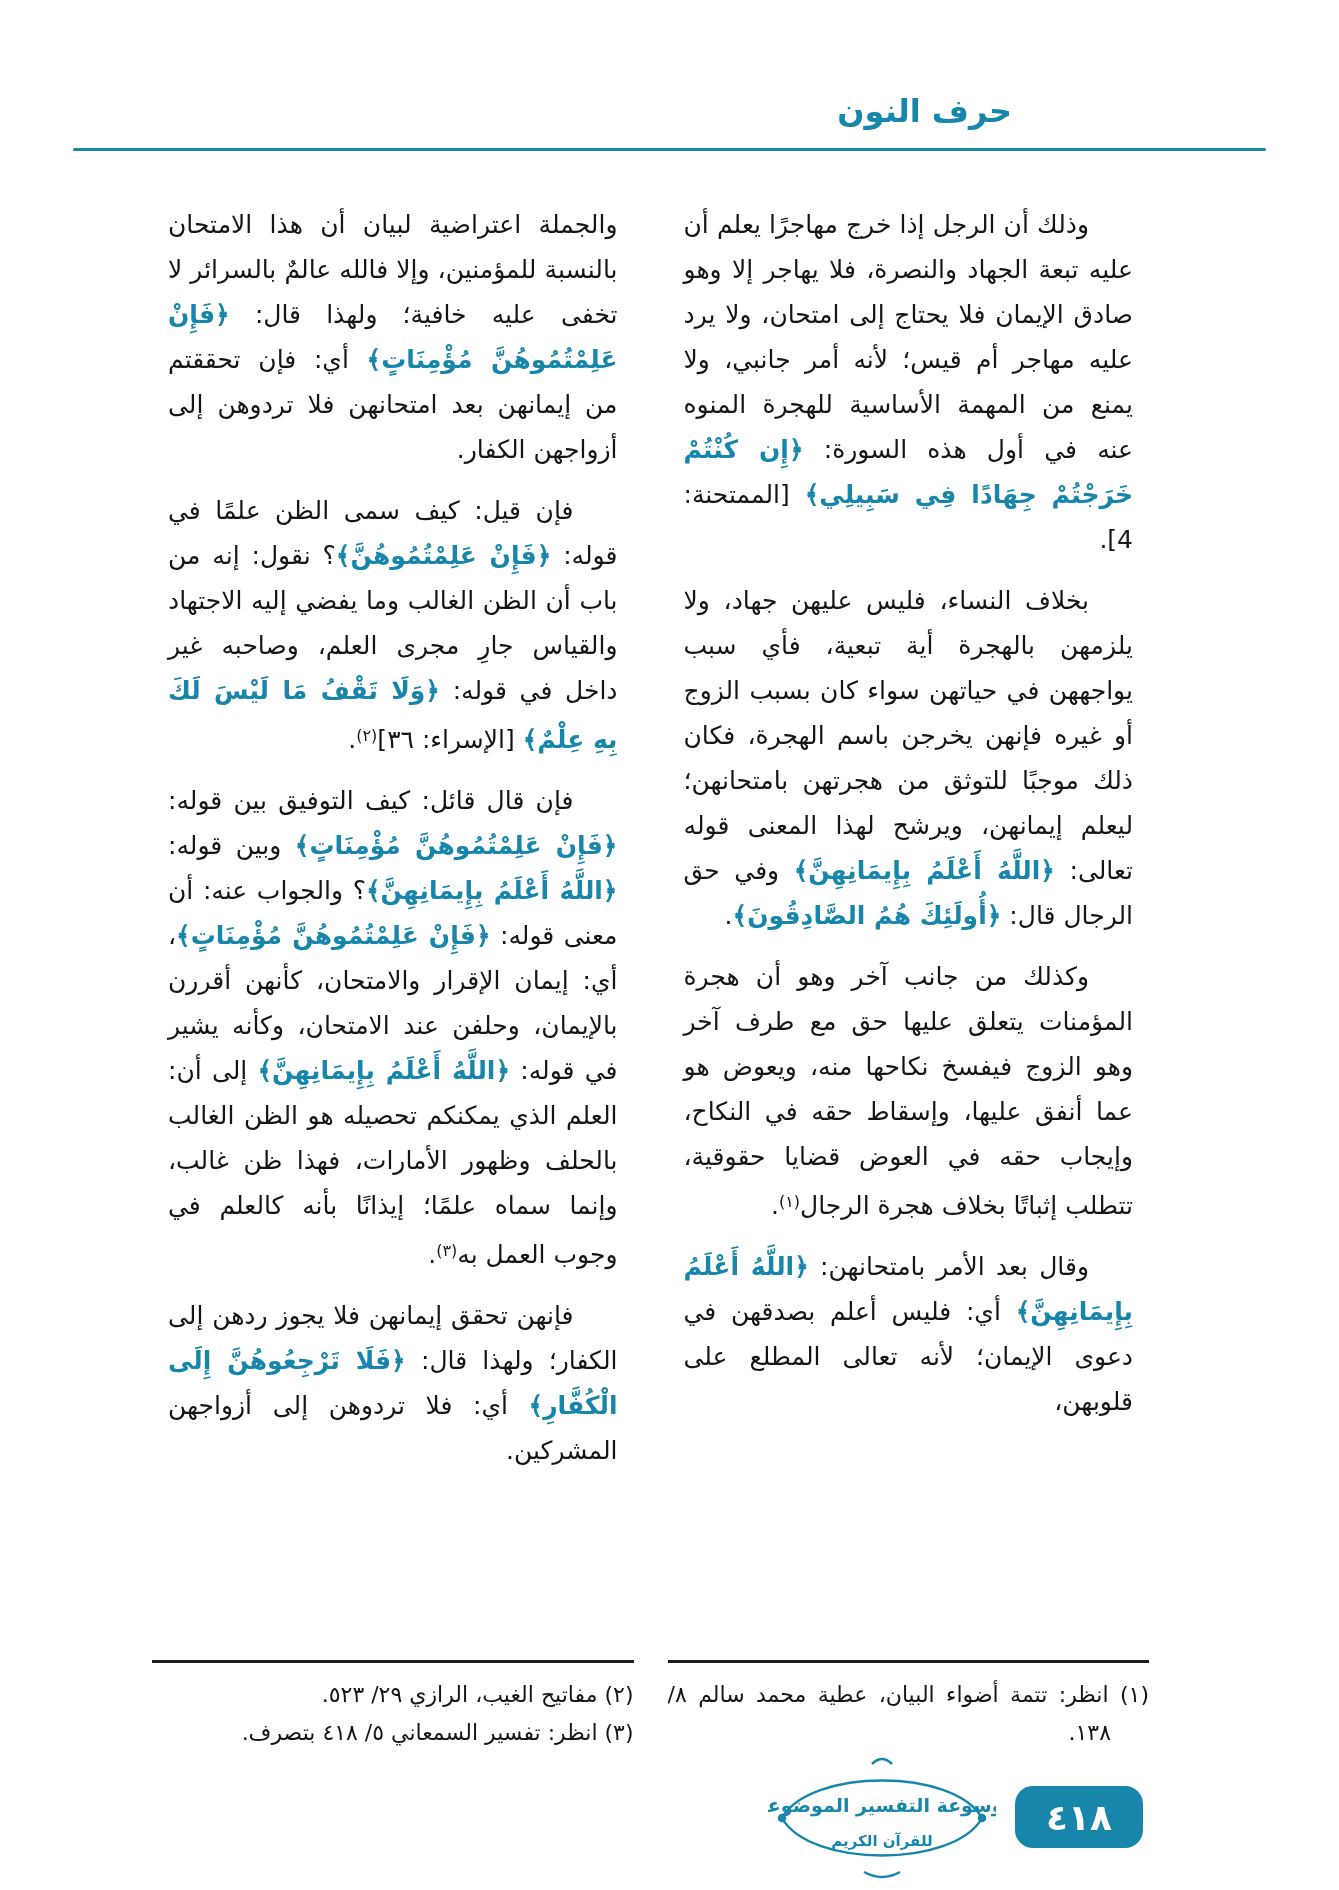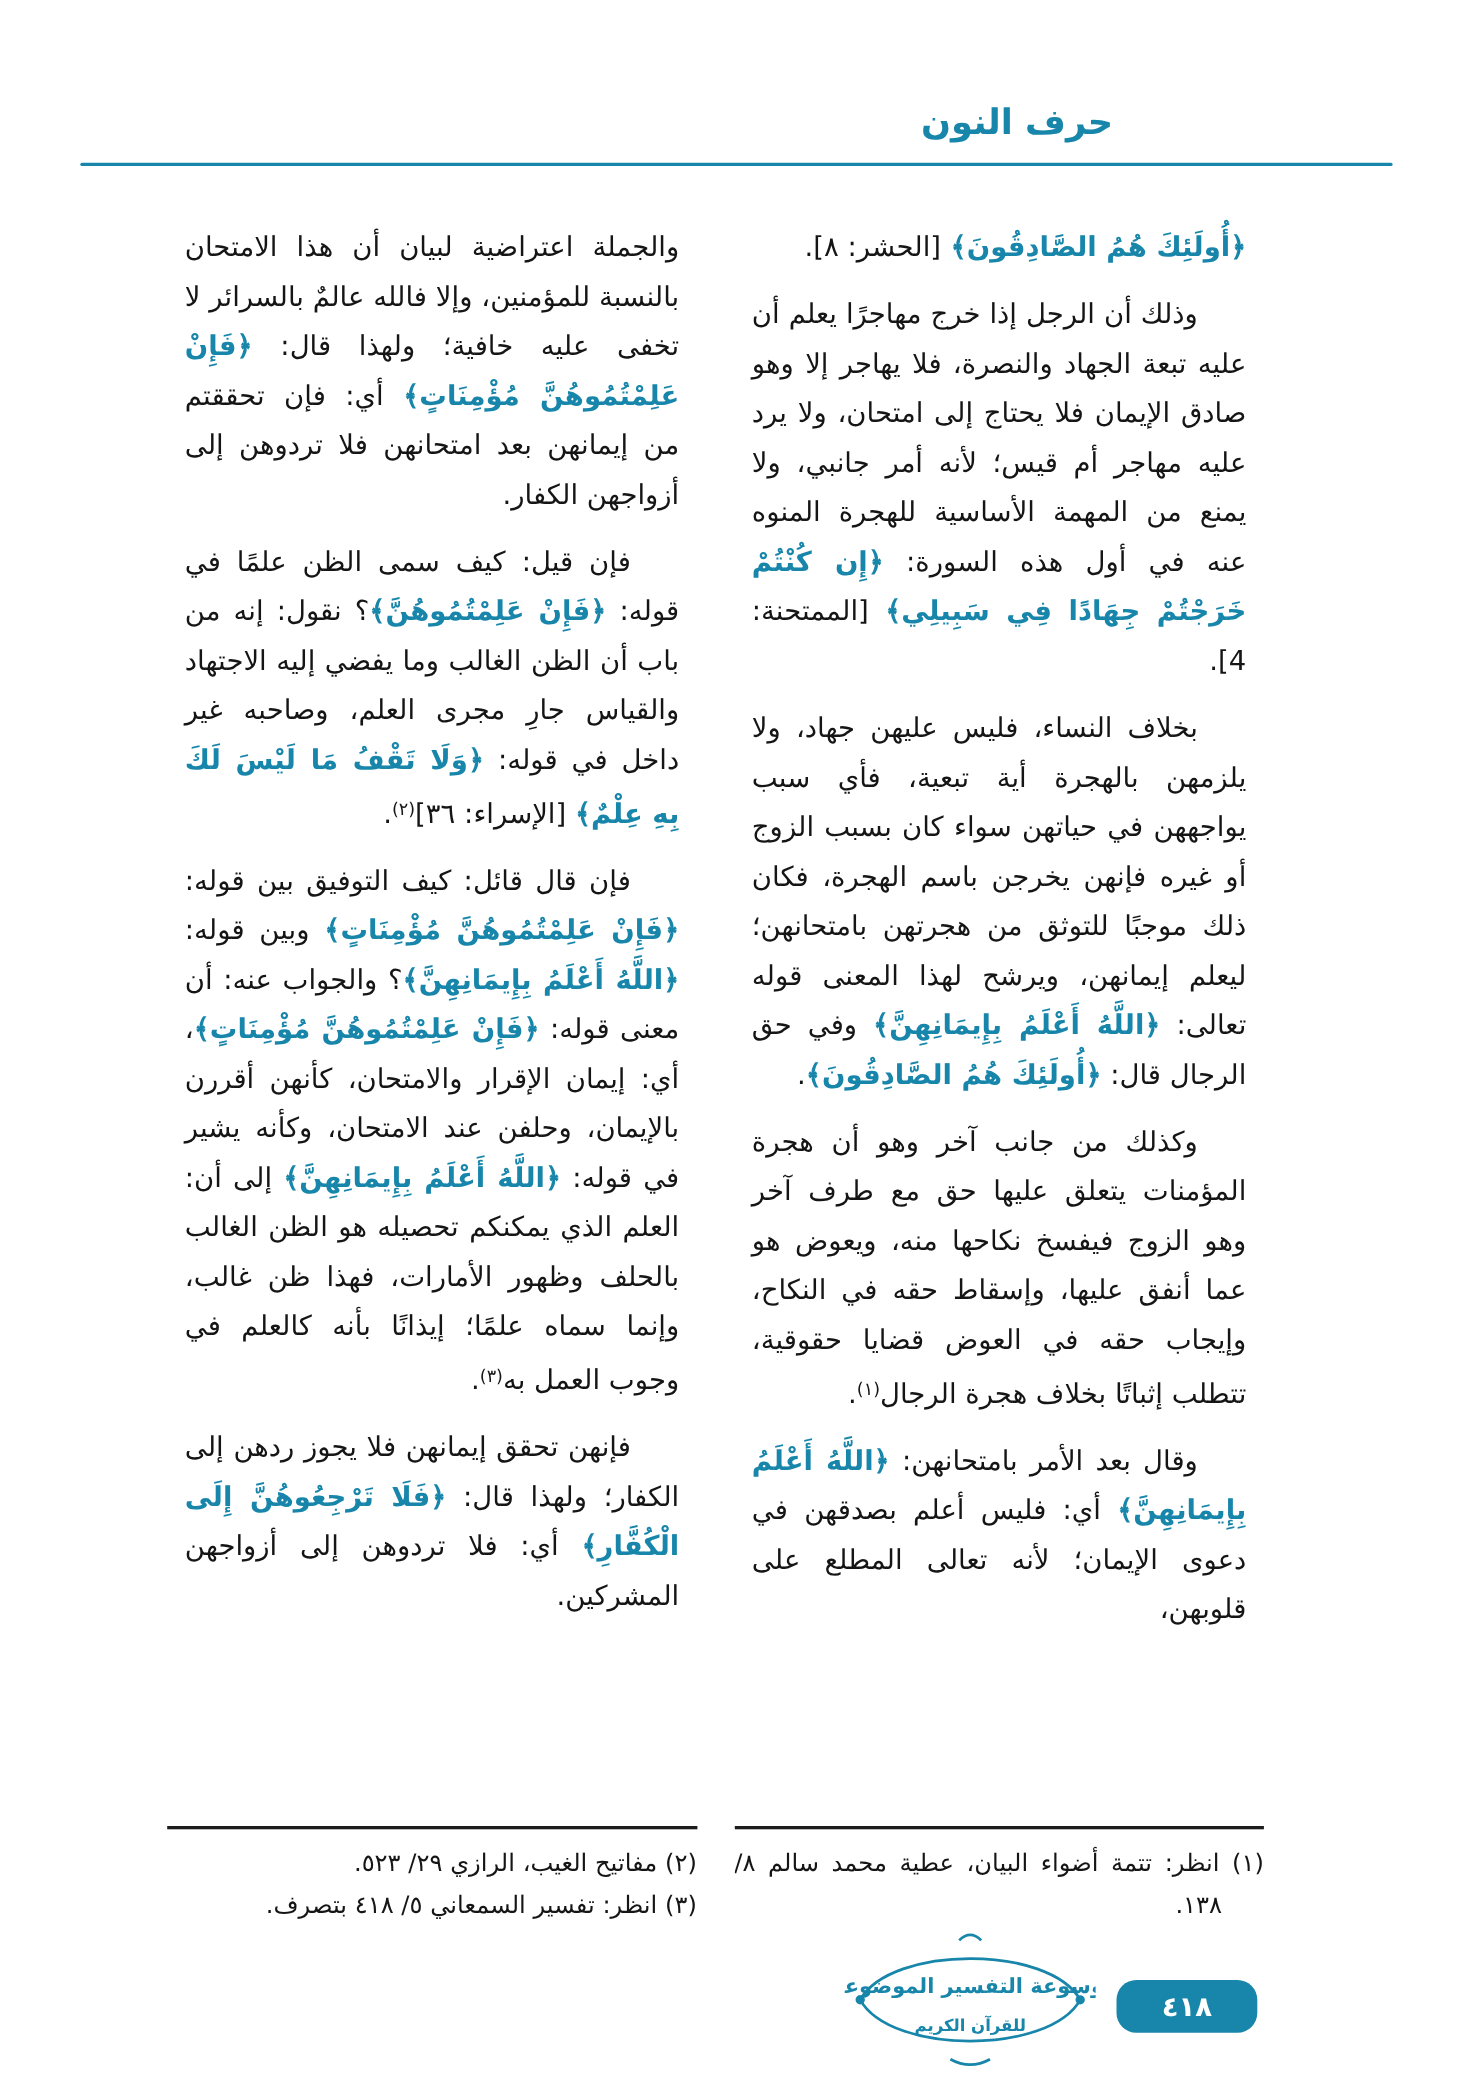--- a/index.html
+++ b/index.html
@@ -94,44 +94,43 @@
     left:768px;
     bottom:6px;
     width:228px;
     height:132px;
   }
   .page-badge{
     position:absolute;
     right:196px;
     bottom:42px;
     width:128px;
-    height:48px;
+    height:62px;
     background:var(--accent);
     border-radius:18px;
     color:#ffffff;
     display:flex;
     align-items:center;
     justify-content:center;
-    font-size:25px;
+    font-size:36px;
     font-weight:bold;
   }
 </style>
 </head>
 <body>
 
 <div class="page">
 
   <div class="running-head">حرف النون</div>
   <div class="head-rule"></div>
 
   <main class="columns">
 
     <section class="col">
       <div class="col-body">
-          <p class="para"><span class="q">﴿أُولَئِكَ هُمُ الصَّادِقُونَ﴾ </span><span class="n">[الحشر: ٨].</span></p>
           <p class="para indent"><span class="n">وذلك أن الرجل إذا خرج مهاجرًا يعلم أن عليه تبعة الجهاد والنصرة، فلا يهاجر إلا وهو صادق الإيمان فلا يحتاج إلى امتحان، ولا يرد عليه مهاجر أم قيس؛ لأنه أمر جانبي، ولا يمنع من المهمة الأساسية للهجرة المنوه عنه في أول هذه السورة: </span><span class="q">﴿إِن كُنْتُمْ خَرَجْتُمْ جِهَادًا فِي سَبِيلِي﴾ </span><span class="n">[الممتحنة: 4].</span></p>
           <p class="para indent"><span class="n">بخلاف النساء، فليس عليهن جهاد، ولا يلزمهن بالهجرة أية تبعية، فأي سبب يواجههن في حياتهن سواء كان بسبب الزوج أو غيره فإنهن يخرجن باسم الهجرة، فكان ذلك موجبًا للتوثق من هجرتهن بامتحانهن؛ ليعلم إيمانهن، ويرشح لهذا المعنى قوله تعالى: </span><span class="q">﴿اللَّهُ أَعْلَمُ بِإِيمَانِهِنَّ﴾</span><span class="n"> وفي حق الرجال قال: </span><span class="q">﴿أُولَئِكَ هُمُ الصَّادِقُونَ﴾</span><span class="n">.</span></p>
           <p class="para indent"><span class="n">وكذلك من جانب آخر وهو أن هجرة المؤمنات يتعلق عليها حق مع طرف آخر وهو الزوج فيفسخ نكاحها منه، ويعوض هو عما أنفق عليها، وإسقاط حقه في النكاح، وإيجاب حقه في العوض قضايا حقوقية، تتطلب إثباتًا بخلاف هجرة الرجال</span><span class="fm">(١)</span><span class="n">.</span></p>
           <p class="para indent"><span class="n">وقال بعد الأمر بامتحانهن: </span><span class="q">﴿اللَّهُ أَعْلَمُ بِإِيمَانِهِنَّ﴾</span><span class="n"> أي: فليس أعلم بصدقهن في دعوى الإيمان؛ لأنه تعالى المطلع على قلوبهن،</span></p>
         </div>
       <div class="fn-sep"></div>
       <div class="footnotes">
           <div class="footnote"><span class="fnum">(١) </span><span>انظر: تتمة أضواء البيان، عطية محمد سالم ٨/ ١٣٨.</span></div>
         </div>
     </section>

